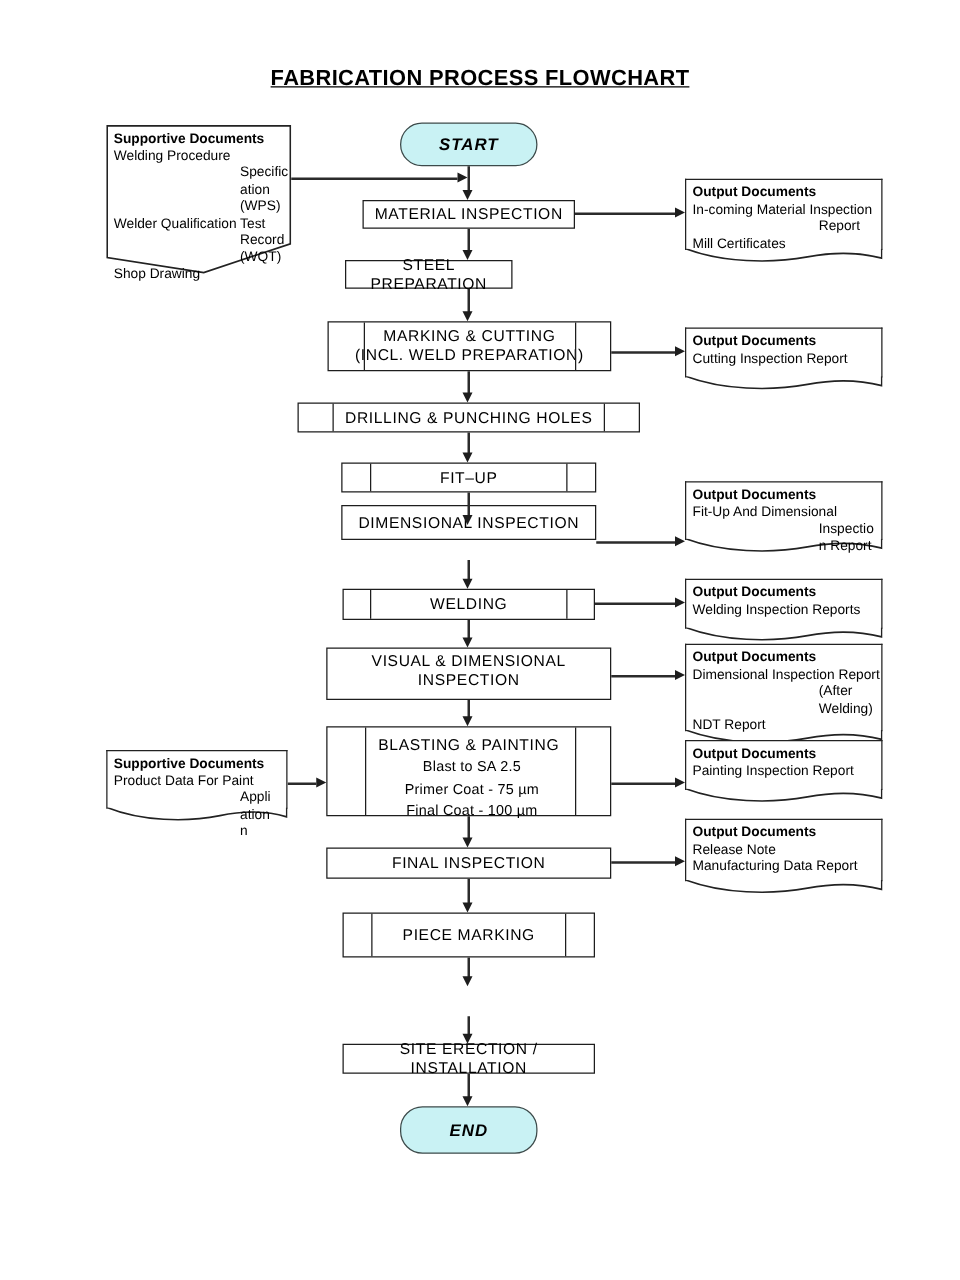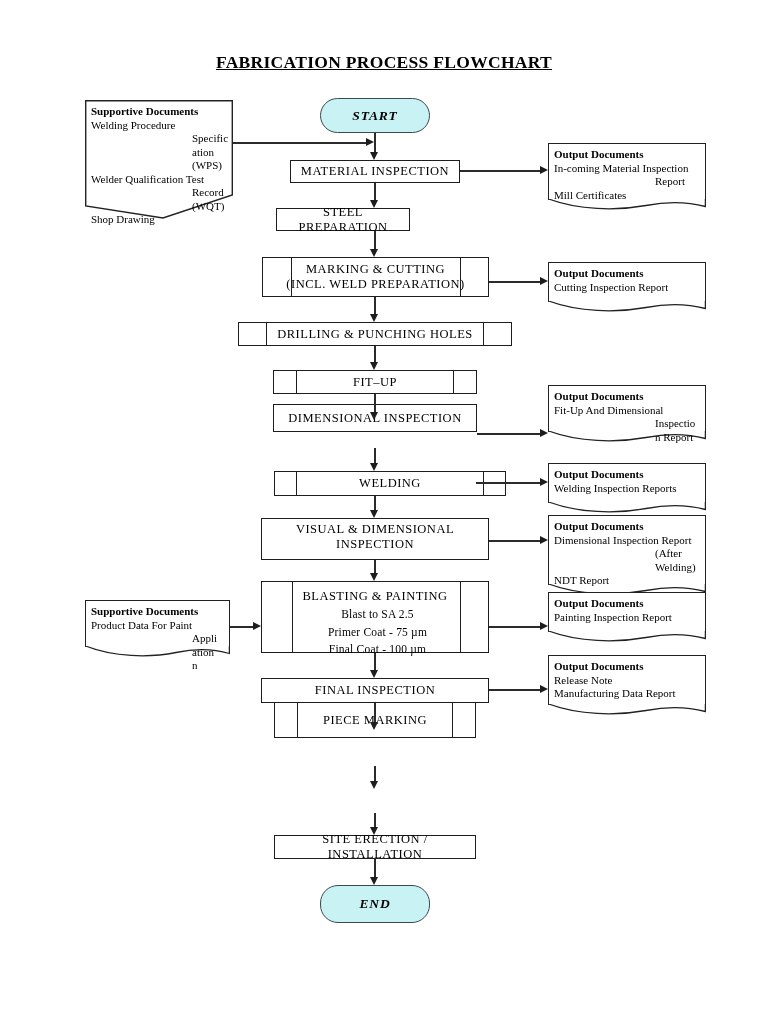--- a/index.html
+++ b/index.html
@@ -1,17 +1,17 @@
 <!DOCTYPE html>
 <html><head>
 <meta charset="utf-8">
 <style>
   html,body{margin:0;padding:0;background:#fff;}
   #page{position:relative;width:768px;height:1024px;background:#ffffff;overflow:hidden;
-        font-family:Liberation Serif, serif;color:#000;}
+        font-family:Liberation Sans, sans-serif;color:#000;}
   .title{position:absolute;top:52px;left:0;width:100%;text-align:center;
          font-size:17.5px;font-weight:bold;text-decoration:underline;letter-spacing:.3px;}
   .box{position:absolute;border:1.4px solid #1d1d1d;background:#fff;box-sizing:border-box;
        display:flex;align-items:center;justify-content:center;text-align:center;
        font-size:12.5px;letter-spacing:.5px;line-height:15px;}
   .box.topalign{align-items:flex-start;padding-top:3px;}
   .tab{position:absolute;top:0;bottom:0;width:0;border-left:1.4px solid #1d1d1d;}
   .terminal{position:absolute;border:1.6px solid #3c4a4a;background:#c9f2f4;border-radius:18px;
             box-sizing:border-box;display:flex;align-items:center;justify-content:center;
             font-style:italic;font-weight:bold;font-size:13.5px;letter-spacing:.8px;}
@@ -62,21 +62,21 @@
   </div>
 
   <div class="box" style="left:273px;top:370px;width:204px;height:24px">
     <span class="tab" style="left:22px"></span>
     <span class="tab" style="right:22px"></span>
     <span>FIT–UP</span>
   </div>
 
   <div class="box" style="left:273px;top:404px;width:204px;height:28px">DIMENSIONAL INSPECTION</div>
 
-  <div class="box" style="left:274px;top:471px;width:232px;height:25px">
+  <div class="box" style="left:274px;top:471px;width:202px;height:25px">
     <span class="tab" style="left:21px"></span>
     <span class="tab" style="right:21px"></span>
     <span>WELDING</span>
   </div>
 
   <div class="box topalign" style="left:261px;top:518px;width:228px;height:42px">VISUAL &amp; DIMENSIONAL INSPECTION</div>
 
   <div class="box topalign" style="left:261px;top:581px;width:228px;height:72px">
     <span class="tab" style="left:30px"></span>
     <span class="tab" style="right:27px"></span>
@@ -85,21 +85,21 @@
       <div class="blast-details">
         <div>Blast to  SA 2.5</div>
         <div>Primer Coat - 75 µm</div>
         <div>Final Coat - 100 µm</div>
       </div>
     </div>
   </div>
 
   <div class="box" style="left:261px;top:678px;width:228px;height:25px">FINAL INSPECTION</div>
 
-  <div class="box" style="left:274px;top:702px;width:202px;height:36px">
+  <div class="box" style="left:274px;top:730px;width:202px;height:36px">
     <span class="tab" style="left:22px"></span>
     <span class="tab" style="right:22px"></span>
     <span>PIECE MARKING</span>
   </div>
 
 
   <div class="box" style="left:274px;top:835px;width:202px;height:24px">SITE ERECTION / INSTALLATION</div>
 
   <div class="vline" style="left:374px;top:133px;height:20px"></div>
   <div class="arr-d" style="left:370px;top:152px"></div>

